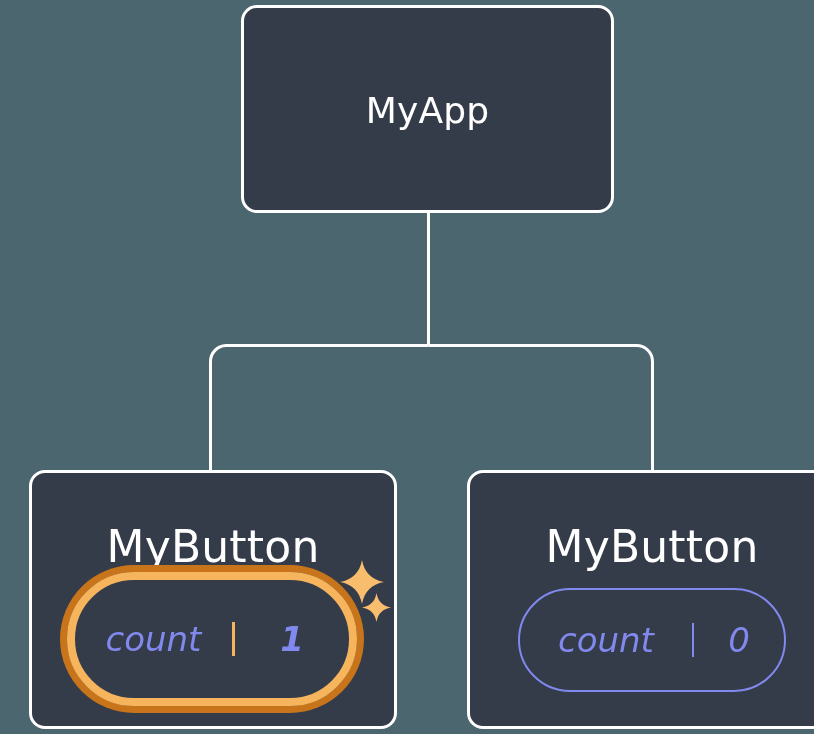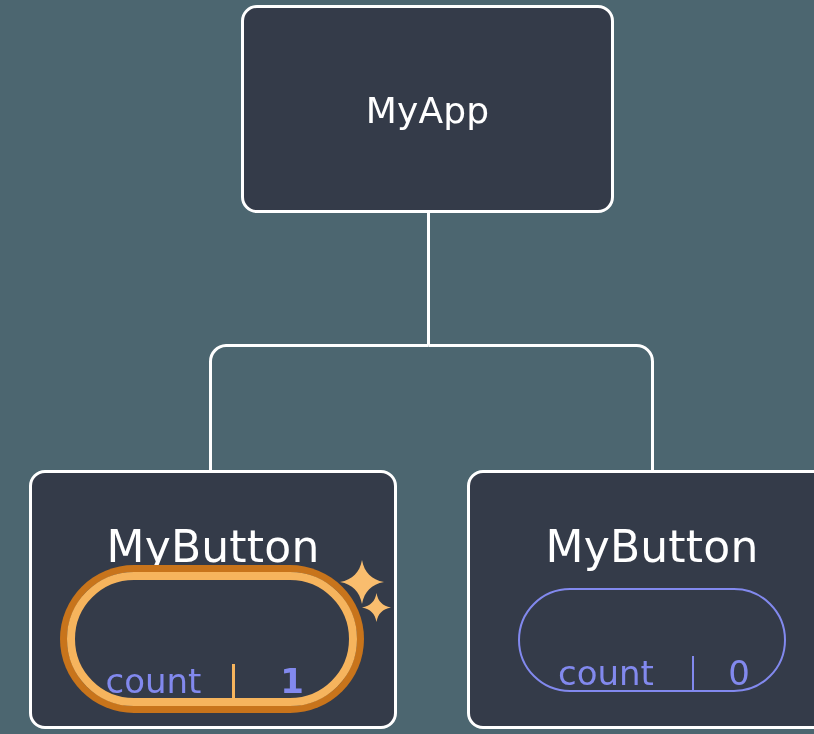--- a/index.html
+++ b/index.html
@@ -77,23 +77,24 @@
   #node-child-right .node-title {
     top: 48px;
     font-size: 44px;
   }
 
   
   .state-pill {
     position: absolute;
     box-sizing: border-box;
     display: flex;
-    align-items: flex-end;
+    align-items: center;
     border-radius: 999px;
     overflow: hidden;
+    font-style: italic;
   }
 
   .state-pill .pill-key,
   .state-pill .pill-value {
     display: flex;
     align-items: center;
     justify-content: center;
     white-space: nowrap;
     line-height: 1;
   }

